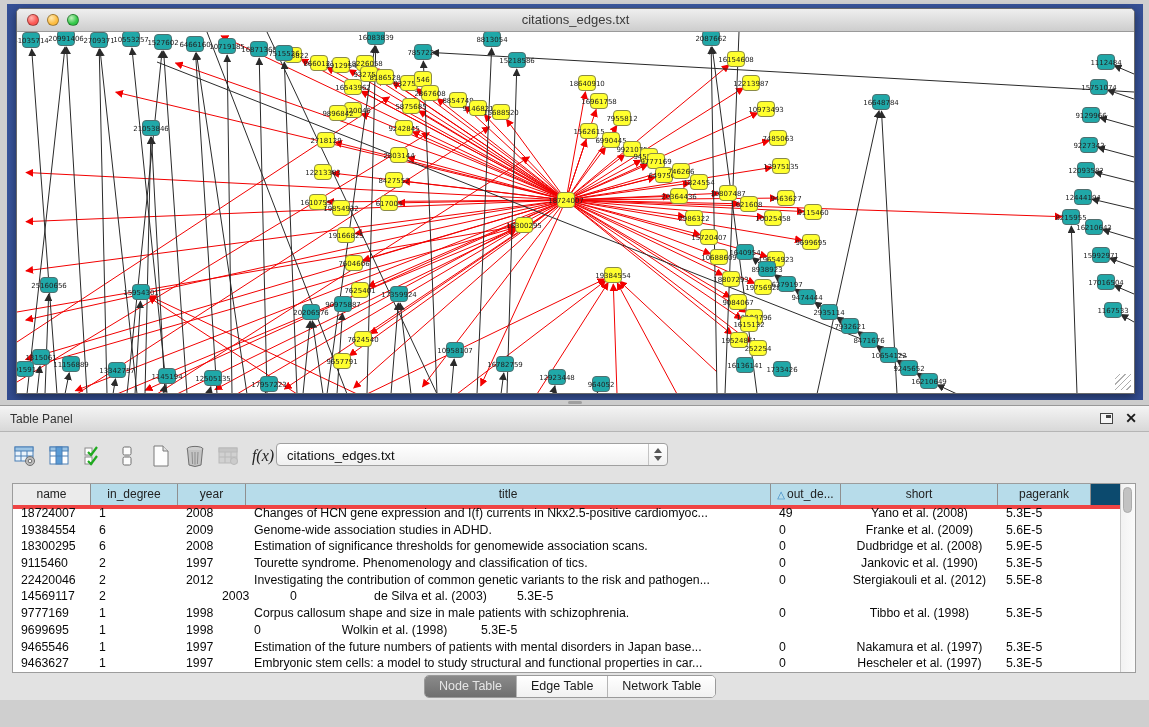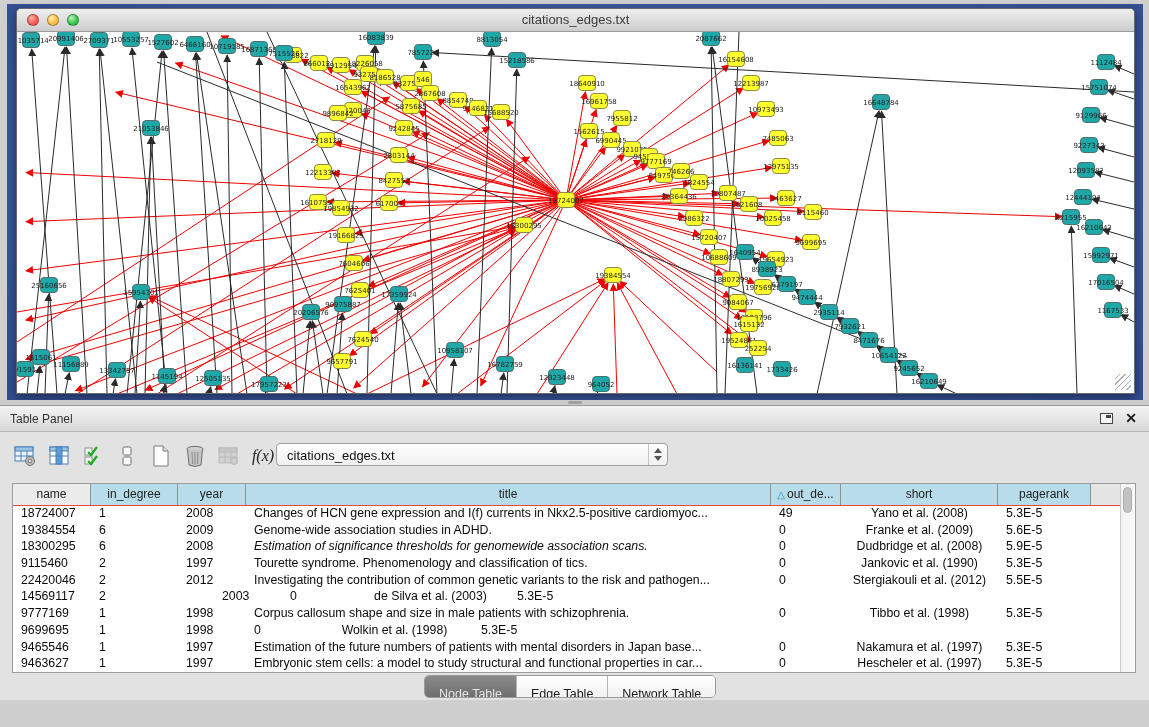--- a/index.html
+++ b/index.html
@@ -45,35 +45,35 @@
   .fx{font-family:"Liberation Serif",serif;font-style:italic;font-size:16px;color:#222;}
   .combo{position:absolute;left:276px;top:3px;width:392px;height:23px;border:1px solid #a0a0a0;border-radius:4px;
     background:linear-gradient(#ffffff,#f0f0f0);box-sizing:border-box;}
   .combo-text{position:absolute;left:10px;top:4px;font-size:13px;color:#111;}
   .combo-step{position:absolute;right:0;top:0;width:18px;height:21px;border-left:1px solid #c4c4c4;}
   .combo-step .up{position:absolute;left:5px;top:4px;width:0;height:0;border-left:4px solid transparent;border-right:4px solid transparent;border-bottom:5px solid #555;}
   .combo-step .down{position:absolute;left:5px;bottom:4px;width:0;height:0;border-left:4px solid transparent;border-right:4px solid transparent;border-top:5px solid #555;}
 
   
   .table-wrap{position:absolute;left:12px;top:51px;width:1124px;height:190px;background:#fff;border:1px solid #9c9c9c;box-sizing:border-box;}
-  .thead{position:absolute;left:0;top:0;right:15px;height:21px;display:flex;background:#e5e5e5;border-bottom:1px solid #ef4444;}
+  .thead{position:absolute;left:0;top:0;right:15px;height:21px;display:flex;background:#0c4a6e;border-bottom:4px solid #ef4444;}
   .th{box-sizing:border-box;border-right:1px solid #8f8f8f;font-size:12px;color:#222;text-align:center;line-height:20px;
       background:#b7dcea;overflow:hidden;white-space:nowrap;}
   .th.first{background:#ebebeb;}
   .sort{color:#3584c4;font-size:10px;margin-right:2px;}
   .tbody{position:absolute;left:0;top:21px;right:15px;bottom:0;overflow:hidden;}
   .tr{display:flex;height:16.7px;line-height:16.7px;font-size:12.3px;color:#0a0a0a;white-space:nowrap;}
   .td{box-sizing:border-box;overflow:hidden;padding:0 4px 0 8px;}
   .td.center{text-align:center;padding:0 2px;}
   .vscroll{position:absolute;right:0;top:0;width:15px;bottom:0;background:linear-gradient(90deg,#f2f2f2,#fbfbfb);border-left:1px solid #c9c9c9;box-sizing:border-box;}
   .vthumb{position:absolute;left:2px;top:3px;width:9px;height:26px;border-radius:5px;background:#c2c2c2;border:1px solid #ababab;box-sizing:border-box;}
 
   
   .tabs{position:absolute;left:424px;top:243px;height:21px;display:flex;border:1px solid #9a9a9a;border-radius:5px;overflow:hidden;background:#fdfdfd;}
-  .tab{font-size:12.5px;line-height:20px;padding:8px 14px;color:#1a1a1a;border-right:1px solid #b5b5b5;background:linear-gradient(#ffffff,#f1f1f1);}
+  .tab{font-size:12.5px;line-height:20px;padding:0 14px;color:#1a1a1a;border-right:1px solid #b5b5b5;background:linear-gradient(#ffffff,#f1f1f1);}
   .tab:last-child{border-right:none;}
   .tab.selected{background:linear-gradient(#8a8a8a,#6f6f6f);color:#e6e6e6;}
 
   
   .status-bar{position:absolute;left:0;top:700px;width:1149px;height:27px;background:#dedede;border-top:1px solid #a8a8a8;box-sizing:border-box;}
   .mem-label{position:absolute;right:38px;top:7px;font-size:11.5px;color:#222;}
   .mem-dot{position:absolute;right:14px;top:5px;width:15px;height:15px;border-radius:50%;border:1px solid #8a8a8a;box-sizing:border-box;
     background:radial-gradient(circle at 35% 30%, #baf0ae, #41c83f 60%, #2ea32c);}
 </style>
 </head>
@@ -860,42 +860,42 @@
             <div class="td" style="width: 68px;">2009</div>
             <div class="td" style="width: 525px;">Genome-wide association studies in ADHD.</div>
             <div class="td" style="width: 70px;">0</div>
             <div class="td center" style="width: 157px;">Franke et al. (2009)</div>
             <div class="td" style="width: 93px;">5.6E-5</div>
           </div>
           <div class="tr">
             <div class="td" style="width: 78px;">18300295</div>
             <div class="td" style="width: 87px;">6</div>
             <div class="td" style="width: 68px;">2008</div>
-            <div class="td" style="width: 525px; font-style: italic;">Estimation of significance thresholds for genomewide association scans.</div>
+            <div class="td" style="width: 525px;">Estimation of significance thresholds for genomewide association scans.</div>
             <div class="td" style="width: 70px;">0</div>
             <div class="td center" style="width: 157px;">Dudbridge et al. (2008)</div>
             <div class="td" style="width: 93px;">5.9E-5</div>
           </div>
           <div class="tr">
             <div class="td" style="width: 78px;">9115460</div>
             <div class="td" style="width: 87px;">2</div>
             <div class="td" style="width: 68px;">1997</div>
             <div class="td" style="width: 525px;">Tourette syndrome. Phenomenology and classification of tics.</div>
             <div class="td" style="width: 70px;">0</div>
             <div class="td center" style="width: 157px;">Jankovic et al. (1990)</div>
             <div class="td" style="width: 93px;">5.3E-5</div>
           </div>
           <div class="tr">
             <div class="td" style="width: 78px;">22420046</div>
             <div class="td" style="width: 87px;">2</div>
             <div class="td" style="width: 68px;">2012</div>
             <div class="td" style="width: 525px;">Investigating the contribution of common genetic variants to the risk and pathogen...</div>
             <div class="td" style="width: 70px;">0</div>
             <div class="td center" style="width: 157px;">Stergiakouli et al. (2012)</div>
-            <div class="td" style="width: 93px;">5.5E-5</div>
+            <div class="td" style="width: 93px;">5.5E-8</div>
           </div>
           <div class="tr">
             <div class="td" style="width: 78px;">14569117</div>
             <div class="td" style="width: 87px;">2</div>
             <div class="td" style="width: 68px; margin-left: 36px;">2003</div>
             <div class="td" style="width: 70px;">0</div>
             <div class="td center" style="width: 157px;">de Silva et al. (2003)</div>
             <div class="td" style="width: 93px;">5.3E-5</div>
           </div>
           <div class="tr">

